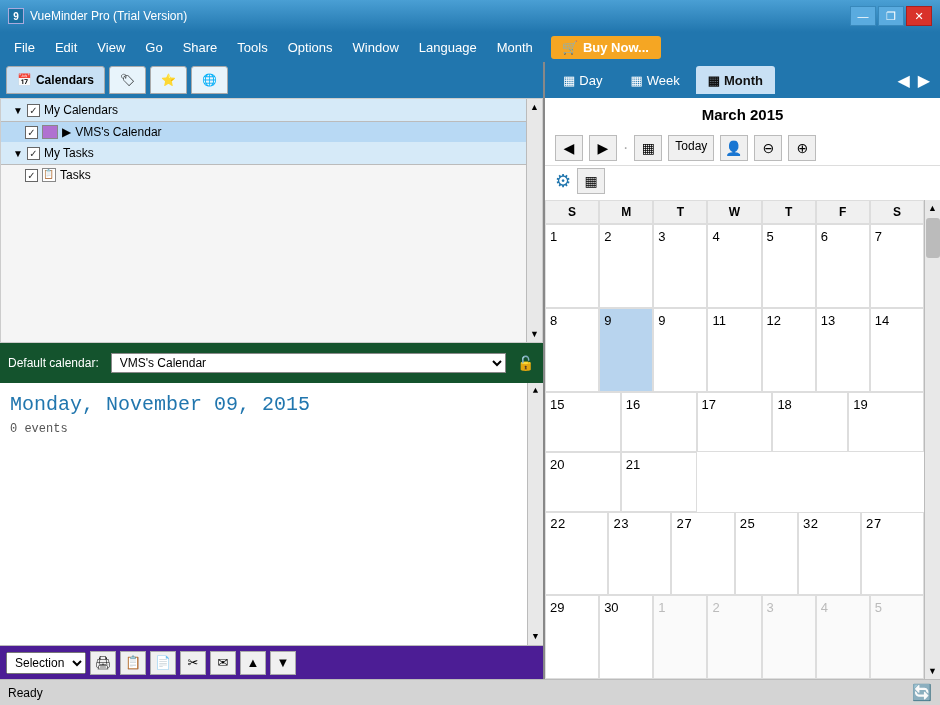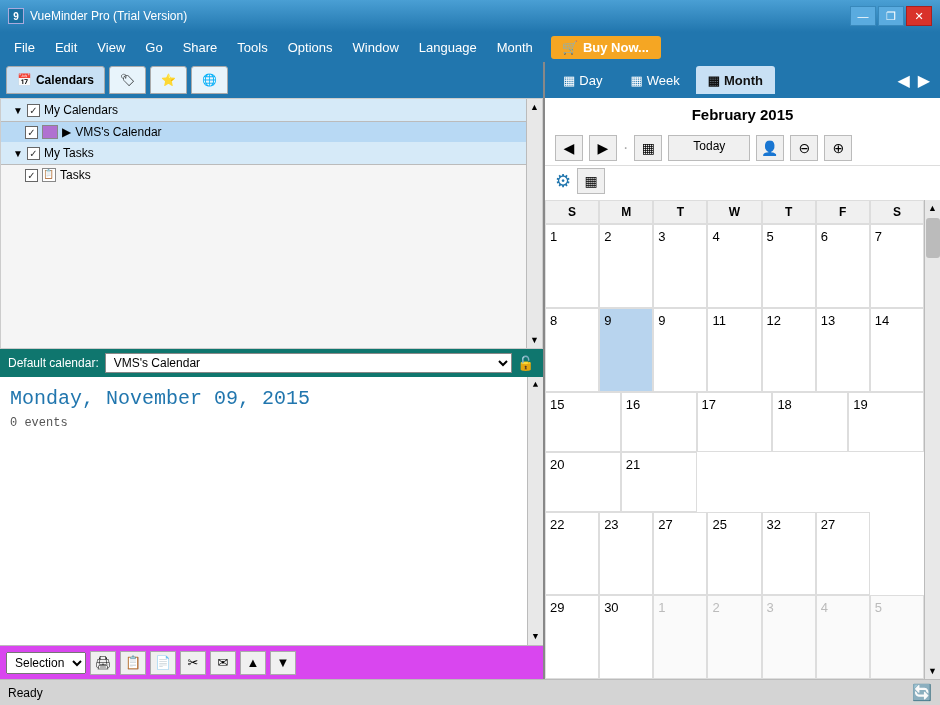--- a/index.html
+++ b/index.html
@@ -45,30 +45,30 @@
 
     
     #calendars-area { flex: 1; background: #f5f5f5; border: 1px solid #ccc; overflow: hidden; position: relative; }
     .cal-list-header { background: #d6eaf8; padding: 4px 8px; font-size: 12px; display: flex; align-items: center; gap: 4px; border-bottom: 1px solid #bbb; }
     .cal-list-item { padding: 3px 8px 3px 20px; font-size: 12px; display: flex; align-items: center; gap: 4px; }
     .cal-list-item.selected { background: #b8d9f4; }
     .checkbox { width: 13px; height: 13px; border: 1px solid #666; background: white; display: inline-flex; align-items: center; justify-content: center; font-size: 10px; }
     .checkbox.checked::after { content: '✓'; color: #333; }
 
     
-    #default-cal-bar { background: #0f766e; color: white; padding: 6px 8px; font-size: 12px; display: flex; align-items: center; gap: 6px; height: 28px; }
+    #default-cal-bar { background: #14532d; color: white; padding: 6px 8px; font-size: 12px; display: flex; align-items: center; gap: 12px; height: 40px; }
     #default-cal-bar select { background: white; color: black; font-size: 12px; border: 1px solid #888; padding: 1px 4px; flex: 1; }
 
     
     #events-panel { flex: 1; background: white; padding: 10px; overflow: hidden; font-family: Liberation Mono, monospace; }
     #selected-date { color: #2176ae; font-size: 20px; font-weight: normal; margin-bottom: 6px; }
     #event-count { color: #555; font-size: 12px; }
 
     
-    #bottom-bar { height: 34px; background: #d946ef; border-top: 1px solid #bbb; display: flex; align-items: center; padding: 0 6px; gap: 4px; }
+    #bottom-bar { height: 34px; background: #4c1d95; border-top: 1px solid #bbb; display: flex; align-items: center; padding: 0 6px; gap: 4px; }
     .bottom-select { font-size: 12px; padding: 2px 4px; }
     .bottom-btn { width: 26px; height: 24px; background: #f0f0f0; border: 1px solid #aaa; display: flex; align-items: center; justify-content: center; cursor: pointer; font-size: 13px; }
 
     
     #status-bar { height: 26px; background: #d4d4d4; border-top: 1px solid #bbb; display: flex; align-items: center; padding: 0 8px; font-size: 12px; }
     #status-bar .status-right { margin-left: auto; }
 
     
     #right-panel { flex: 1; display: flex; flex-direction: column; background: white; }
 
@@ -78,21 +78,21 @@
     .view-tab.active { background: #c8e0f4; color: #111; font-weight: bold; }
     .nav-arrows { display: flex; margin-left: auto; }
     .nav-arrow { color: white; font-size: 16px; cursor: pointer; padding: 0 4px; }
 
     
     #month-header { text-align: center; font-size: 15px; font-weight: bold; padding: 8px; background: white; }
 
     
     #cal-toolbar { display: flex; align-items: center; padding: 4px 10px; gap: 6px; background: white; border-bottom: 1px solid #ddd; flex-wrap: wrap; }
     .cal-tool-btn { width: 28px; height: 26px; background: #f0f0f0; border: 1px solid #bbb; display: flex; align-items: center; justify-content: center; cursor: pointer; font-size: 14px; }
-    .today-btn { padding: 3px 24px; background: #f0f0f0; border: 1px solid #bbb; font-size: 12px; cursor: pointer; height: 26px; }
+    .today-btn { padding: 3px 6px; background: #f0f0f0; border: 1px solid #bbb; font-size: 12px; cursor: pointer; height: 26px; }
     .gear-icon { color: #2176ae; font-size: 18px; }
     .cal-toolbar-row2 { display: flex; align-items: center; gap: 6px; padding: 2px 10px 6px; }
 
     
     #cal-grid-wrapper { flex: 1; overflow: hidden; display: flex; }
     #cal-grid { flex: 1; display: grid; grid-template-rows: auto repeat(6, 1fr); }
     .cal-day-header { text-align: center; font-size: 12px; font-weight: bold; padding: 4px 0; background: #f0f0f0; border: 1px solid #ddd; }
     .cal-day { border: 1px solid #ddd; padding: 4px; text-align: left; font-size: 13px; background: white; position: relative; min-height: 60px; }
     .cal-day.other-month { color: #bbb; background: #fafafa; }
     .cal-day.today { background: #d6e9f8; }
@@ -247,21 +247,21 @@
       <div class="view-tab active">
         <span>▦</span>
         <span>Month</span>
       </div>
       <div class="nav-arrows">
         <span class="nav-arrow">◀</span>
         <span class="nav-arrow">▶</span>
       </div>
     </div>
 
-    <div id="month-header">February 2015</div>
+    <div id="month-header">March 2015</div>
 
     <div id="cal-toolbar">
       <div class="cal-tool-btn">
         <span>◀</span>
       </div>
       <div class="cal-tool-btn">
         <span>▶</span>
       </div>
       <span style="color:#aaa; font-size:16px;">·</span>
       <div class="cal-tool-btn">
@@ -321,21 +321,21 @@
         <div style="display:grid; grid-template-columns: repeat(5, 1fr); flex:1;">
           <div class="cal-day"><span class="cal-day-num">15</span></div>
           <div class="cal-day"><span class="cal-day-num">16</span></div>
           <div class="cal-day"><span class="cal-day-num">17</span></div>
           <div class="cal-day"><span class="cal-day-num">18</span></div>
           <div class="cal-day"><span class="cal-day-num">19</span></div>
           <div class="cal-day"><span class="cal-day-num">20</span></div>
           <div class="cal-day"><span class="cal-day-num">21</span></div>
         </div>
 
-        <div style="display:grid; grid-template-columns: repeat(7, 1fr); flex:1;">
+        <div style="display:grid; grid-template-columns: repeat(6, 1fr); flex:1;font-family:Liberation Mono, monospace;">
           <div class="cal-day"><span class="cal-day-num">22</span></div>
           <div class="cal-day"><span class="cal-day-num">23</span></div>
           <div class="cal-day"><span class="cal-day-num">27</span></div>
           <div class="cal-day"><span class="cal-day-num">25</span></div>
           <div class="cal-day"><span class="cal-day-num">32</span></div>
           <div class="cal-day"><span class="cal-day-num">27</span></div>
         </div>
 
         <div style="display:grid; grid-template-columns: repeat(7, 1fr); flex:1;">
           <div class="cal-day"><span class="cal-day-num">29</span></div>

